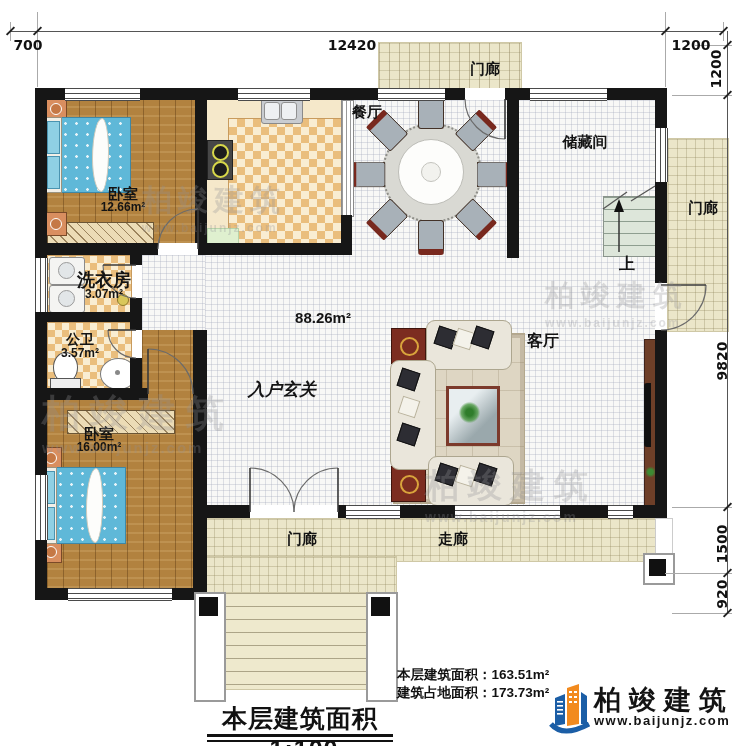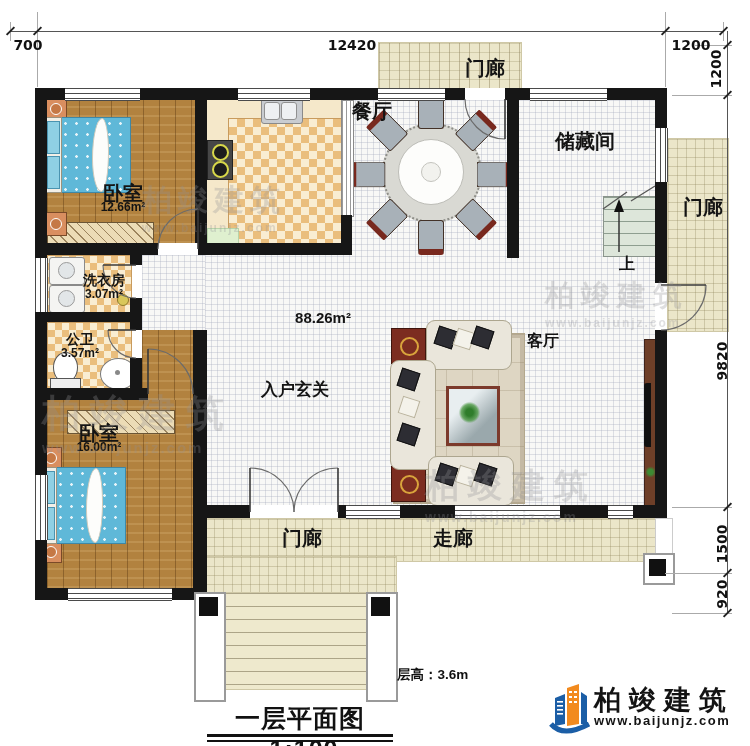--- a/index.html
+++ b/index.html
@@ -28,21 +28,21 @@
   .bedmat{position:absolute;background:#5fb8d8;background-image:radial-gradient(rgba(255,255,255,.85) 1px,transparent 1.6px);background-size:11px 11px;border:1px solid #3f87a5;z-index:6;}
   .bedhead{position:absolute;background:#f2efe7;border:1px solid #9a937f;z-index:7;}
   .pillow{position:absolute;background:#8fd0e4;border:1px solid #4a93b0;z-index:8;}
   .bedfold{position:absolute;background:#fdfdfb;border:1px solid #cfcabb;border-radius:60% 40% 45% 55%/55% 45% 55% 45%;z-index:8;}
   .sofa{position:absolute;background:#eae6db;border:1px solid #ada68f;border-radius:9px;z-index:6;}
   .cushion{position:absolute;background:#2d2d33;border:1px solid #111;transform:rotate(18deg);z-index:7;}
   .cushion.w{background:#f4f2ea;border-color:#b9b29c;}
   .chair{position:absolute;width:24px;height:28px;background:#a8b1b8;border:1.5px solid #433228;border-top:6px solid #78281d;border-radius:3px;z-index:6;}
   
   .lbl{position:absolute;color:#141414;font-weight:bold;white-space:nowrap;z-index:30;text-align:center;}
-  .lbl .rm{display:block;font-size:20px;line-height:15px;}
+  .lbl .rm{display:block;font-size:15px;line-height:15px;}
   .lbl .ar{display:block;font-size:12px;line-height:13px;}
   .dimtxt{position:absolute;font:bold 14px "DejaVu Sans",sans-serif;color:#111;text-align:center;z-index:50;white-space:nowrap;}
   .dimv{transform:rotate(-90deg);}
   .dimline{position:absolute;background:#555;z-index:49;}
   .extline{position:absolute;background:#aaa;z-index:48;}
   .tick{position:absolute;width:11px;height:2px;background:#222;transform:rotate(-45deg);z-index:50;}
   .wm{position:absolute;z-index:40;color:rgba(145,145,150,.30);font-weight:bold;text-align:left;pointer-events:none;}
   .wm .u{display:block;color:rgba(145,145,150,.28);letter-spacing:2px;}
   svg.ov{position:absolute;left:0;top:0;z-index:20;pointer-events:none;}
   .fstat{position:absolute;left:397px;top:666px;z-index:50;font-size:13.5px;font-weight:bold;color:#111;line-height:18px;}
@@ -242,32 +242,32 @@
     <span class="rm">卧室</span>
     <span class="ar">12.66m²</span>
   </div>
   <div class="lbl" style="left:352px;top:104px;width:60px;text-align:left;">
     <span class="rm">餐厅</span>
   </div>
   <div class="lbl" style="left:545px;top:134px;width:80px;">
     <span class="rm">储藏间</span>
   </div>
   <div class="lbl" style="left:64px;top:273px;width:80px;">
-    <span class="rm" style="font-size:14px;">洗衣房</span>
+    <span class="rm" style="font-size:18px;">洗衣房</span>
     <span class="ar">3.07m²</span>
   </div>
   <div class="lbl" style="left:45px;top:332px;width:70px;">
     <span class="rm" style="font-size:14px;">公卫</span>
     <span class="ar">3.57m²</span>
   </div>
   <div class="lbl" style="left:59px;top:426px;width:80px;">
     <span class="rm">卧室</span>
     <span class="ar">16.00m²</span>
   </div>
-  <div class="lbl" style="left:235px;top:378px;width:120px;font-size:17px;">
+  <div class="lbl" style="left:222px;top:378px;width:120px;font-size:17px;font-style:italic;">
     <span>入户玄关</span>
   </div>
   <div class="lbl" style="left:283px;top:309px;width:80px;font-size:15px;">
     <span>88.26m²</span>
   </div>
   <div class="lbl" style="left:513px;top:331px;width:60px;font-size:16px;">
     <span>客厅</span>
   </div>
   <div class="lbl" style="left:455px;top:61px;width:60px;">
     <span class="rm">门廊</span>
@@ -324,24 +324,25 @@
   <div class="wm" style="left:545px;top:276px;font-size:29px;letter-spacing:7px;">
     <span>柏竣建筑</span>
     <span class="u" style="font-size:12px;">www.baijunjz.com</span>
   </div>
   <div class="wm" style="left:425px;top:463px;font-size:34px;letter-spacing:9px;">
     <span>柏竣建筑</span>
     <span class="u" style="font-size:14px;">www.baijunjz.com</span>
   </div>
 
   <div class="fstat">
-    <div><span>层高：</span><span>3.6m</span></div>
+    <div><span>本层建筑面积：</span><span>163.51m²</span></div>
+    <div><span>建筑占地面积：</span><span>173.73m²</span></div>
   </div>
   <div class="ptitle">
-    <span>一层平面图</span>
+    <span>本层建筑面积</span>
     <span style="margin-left:8px;">1:100</span>
   </div>
   <div class="abs" style="left:207px;top:734px;width:186px;height:3px;background:#111;z-index:50;"></div>
   <div class="abs" style="left:207px;top:740px;width:186px;height:2px;background:#111;z-index:50;"></div>
 
   <svg class="abs" style="left:549px;top:680px;z-index:50;" width="42" height="56" viewBox="0 0 42 56">
     <path d="M2,44 Q14,58 40,44" stroke="#1b5ea6" stroke-width="5" fill="none"></path>
     <path d="M6,46 L6,18 L16,14 L16,44 Z" fill="#1b5ea6"></path>
     <path d="M18,46 L18,8 L30,4 L30,44 Z" fill="#f28a1e"></path>
     <g fill="#fff">

